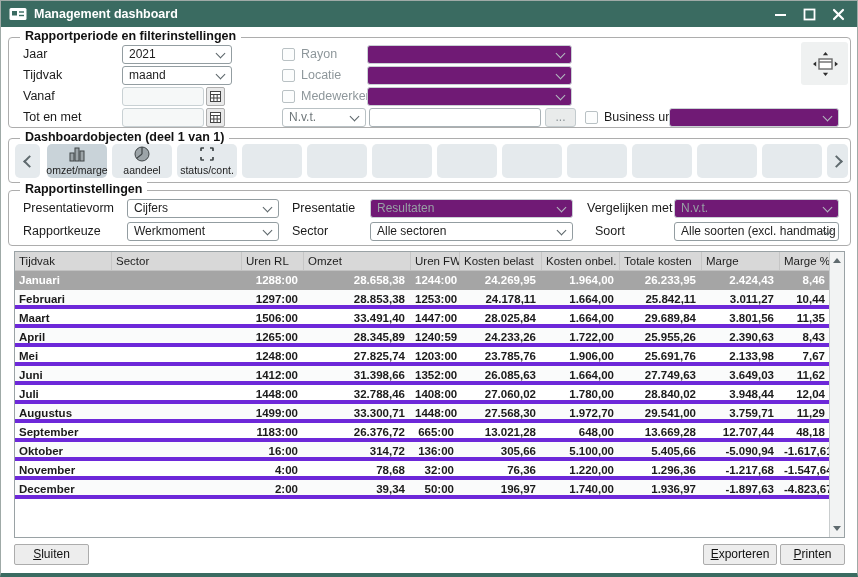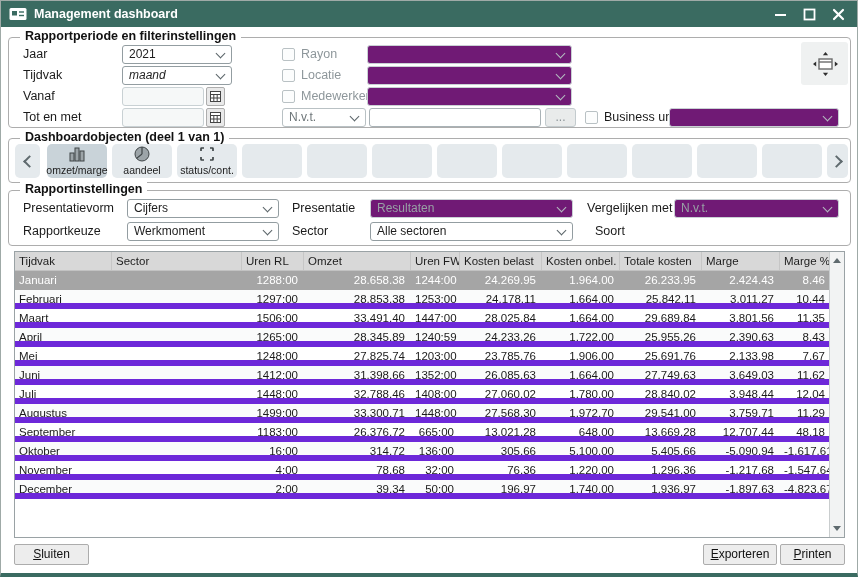--- a/index.html
+++ b/index.html
@@ -47,21 +47,21 @@
   .chevR{width:7px;height:7px;border-right:2px solid #5F6A6E;border-top:2px solid #5F6A6E;
     transform:rotate(45deg);margin-right:3px;}
   
   .table{position:absolute;left:13px;top:250px;width:831px;height:287px;border:1px solid #9AA2A5;
     box-sizing:border-box;background:#fff;font-size:11.5px;}
   .thead{position:absolute;left:0;top:0;right:15px;height:19px;background:#D8D8D8;display:flex;
     border-bottom:1px solid #C2C2C2;box-sizing:border-box;}
   .th{box-sizing:border-box;padding:0 4px;line-height:18px;border-right:1px solid #C6C6C6;
     overflow:hidden;white-space:nowrap;color:#1d1d1d;flex:none;}
   .tbody{position:absolute;left:0;top:19px;right:15px;bottom:0;overflow:hidden;background:#fff;}
-  .tr{display:flex;height:19px;border-bottom:6px solid #6d28d9;box-sizing:border-box;}
+  .tr{display:flex;height:19px;border-bottom:4px solid #6d28d9;box-sizing:border-box;font-weight:bold;}
   .tr:nth-child(even){background:#FAFBFB;}
   .tr.selected{background:#A5A5A5;color:#fff;border-bottom-color:#A5A5A5;}
   .td{box-sizing:border-box;padding:0 4px;line-height:18px;overflow:hidden;white-space:nowrap;flex:none;}
   .td.num{text-align:right;padding-right:6px;}
   .vscroll{position:absolute;top:0;right:0;bottom:0;width:15px;background:#F2F3F3;
     border-left:1px solid #C9CDCE;box-sizing:border-box;}
   .arr{position:absolute;left:3px;width:0;height:0;border-left:4px solid transparent;border-right:4px solid transparent;}
   .arr.up{top:6px;border-bottom:5px solid #5F6A6E;}
   .arr.down{bottom:6px;border-top:5px solid #5F6A6E;}
   
@@ -106,21 +106,21 @@
     <span class="gtitle">Rapportperiode en filterinstellingen</span>
 
     <span class="lbl" style="left:14px;top:7px;">Jaar</span>
     <span class="lbl" style="left:14px;top:28px;">Tijdvak</span>
     <span class="lbl" style="left:14px;top:49px;">Vanaf</span>
     <span class="lbl" style="left:14px;top:70px;">Tot en met</span>
 
     <div class="sel" style="left:113px;top:7px;width:110px;">
       <span>2021</span><span class="chev"></span>
     </div>
-    <div class="sel" style="left:113px;top:28px;width:110px;font-style:italic;">
+    <div class="sel" style="left:113px;top:28px;width:110px;">
       <span>maand</span><span class="chev"></span>
     </div>
 
     <div class="txt" style="left:113px;top:49px;width:82px;"></div>
     <div class="calbtn" style="left:197px;top:49px;">
       <svg width="11" height="11" viewBox="0 0 11 11">
         <rect x="0.5" y="0.5" width="10" height="10" fill="#fff" stroke="#444"></rect>
         <line x1="0.5" y1="3.5" x2="10.5" y2="3.5" stroke="#444"></line>
         <line x1="3.8" y1="3.5" x2="3.8" y2="10.5" stroke="#444"></line>
         <line x1="7.2" y1="3.5" x2="7.2" y2="10.5" stroke="#444"></line>
@@ -251,20 +251,23 @@
 
     <span class="lbl" style="left:14px;top:31px;">Rapportkeuze</span>
     <div class="sel" style="left:118px;top:31px;width:152px;">
       <span>Werkmoment</span><span class="chev"></span>
     </div>
     <span class="lbl" style="left:283px;top:31px;">Sector</span>
     <div class="sel" style="left:361px;top:31px;width:203px;">
       <span>Alle sectoren</span><span class="chev"></span>
     </div>
     <span class="lbl" style="left:578px;top:31px;margin-left:8px;">Soort</span>
+    <div class="sel" style="left:665px;top:31px;width:165px;">
+      <span>Alle soorten (excl. handmatig</span><span class="chev"></span>
+    </div>
   </div>
 
   <div class="table">
     <div class="thead">
         <div class="th" style="width: 97px;">Tijdvak</div>
         <div class="th" style="width: 130px;">Sector</div>
         <div class="th" style="width: 62px;">Uren RL</div>
         <div class="th" style="width: 107px;">Omzet</div>
         <div class="th" style="width: 49px;">Uren FW</div>
         <div class="th" style="width: 82px;">Kosten belast</div>

